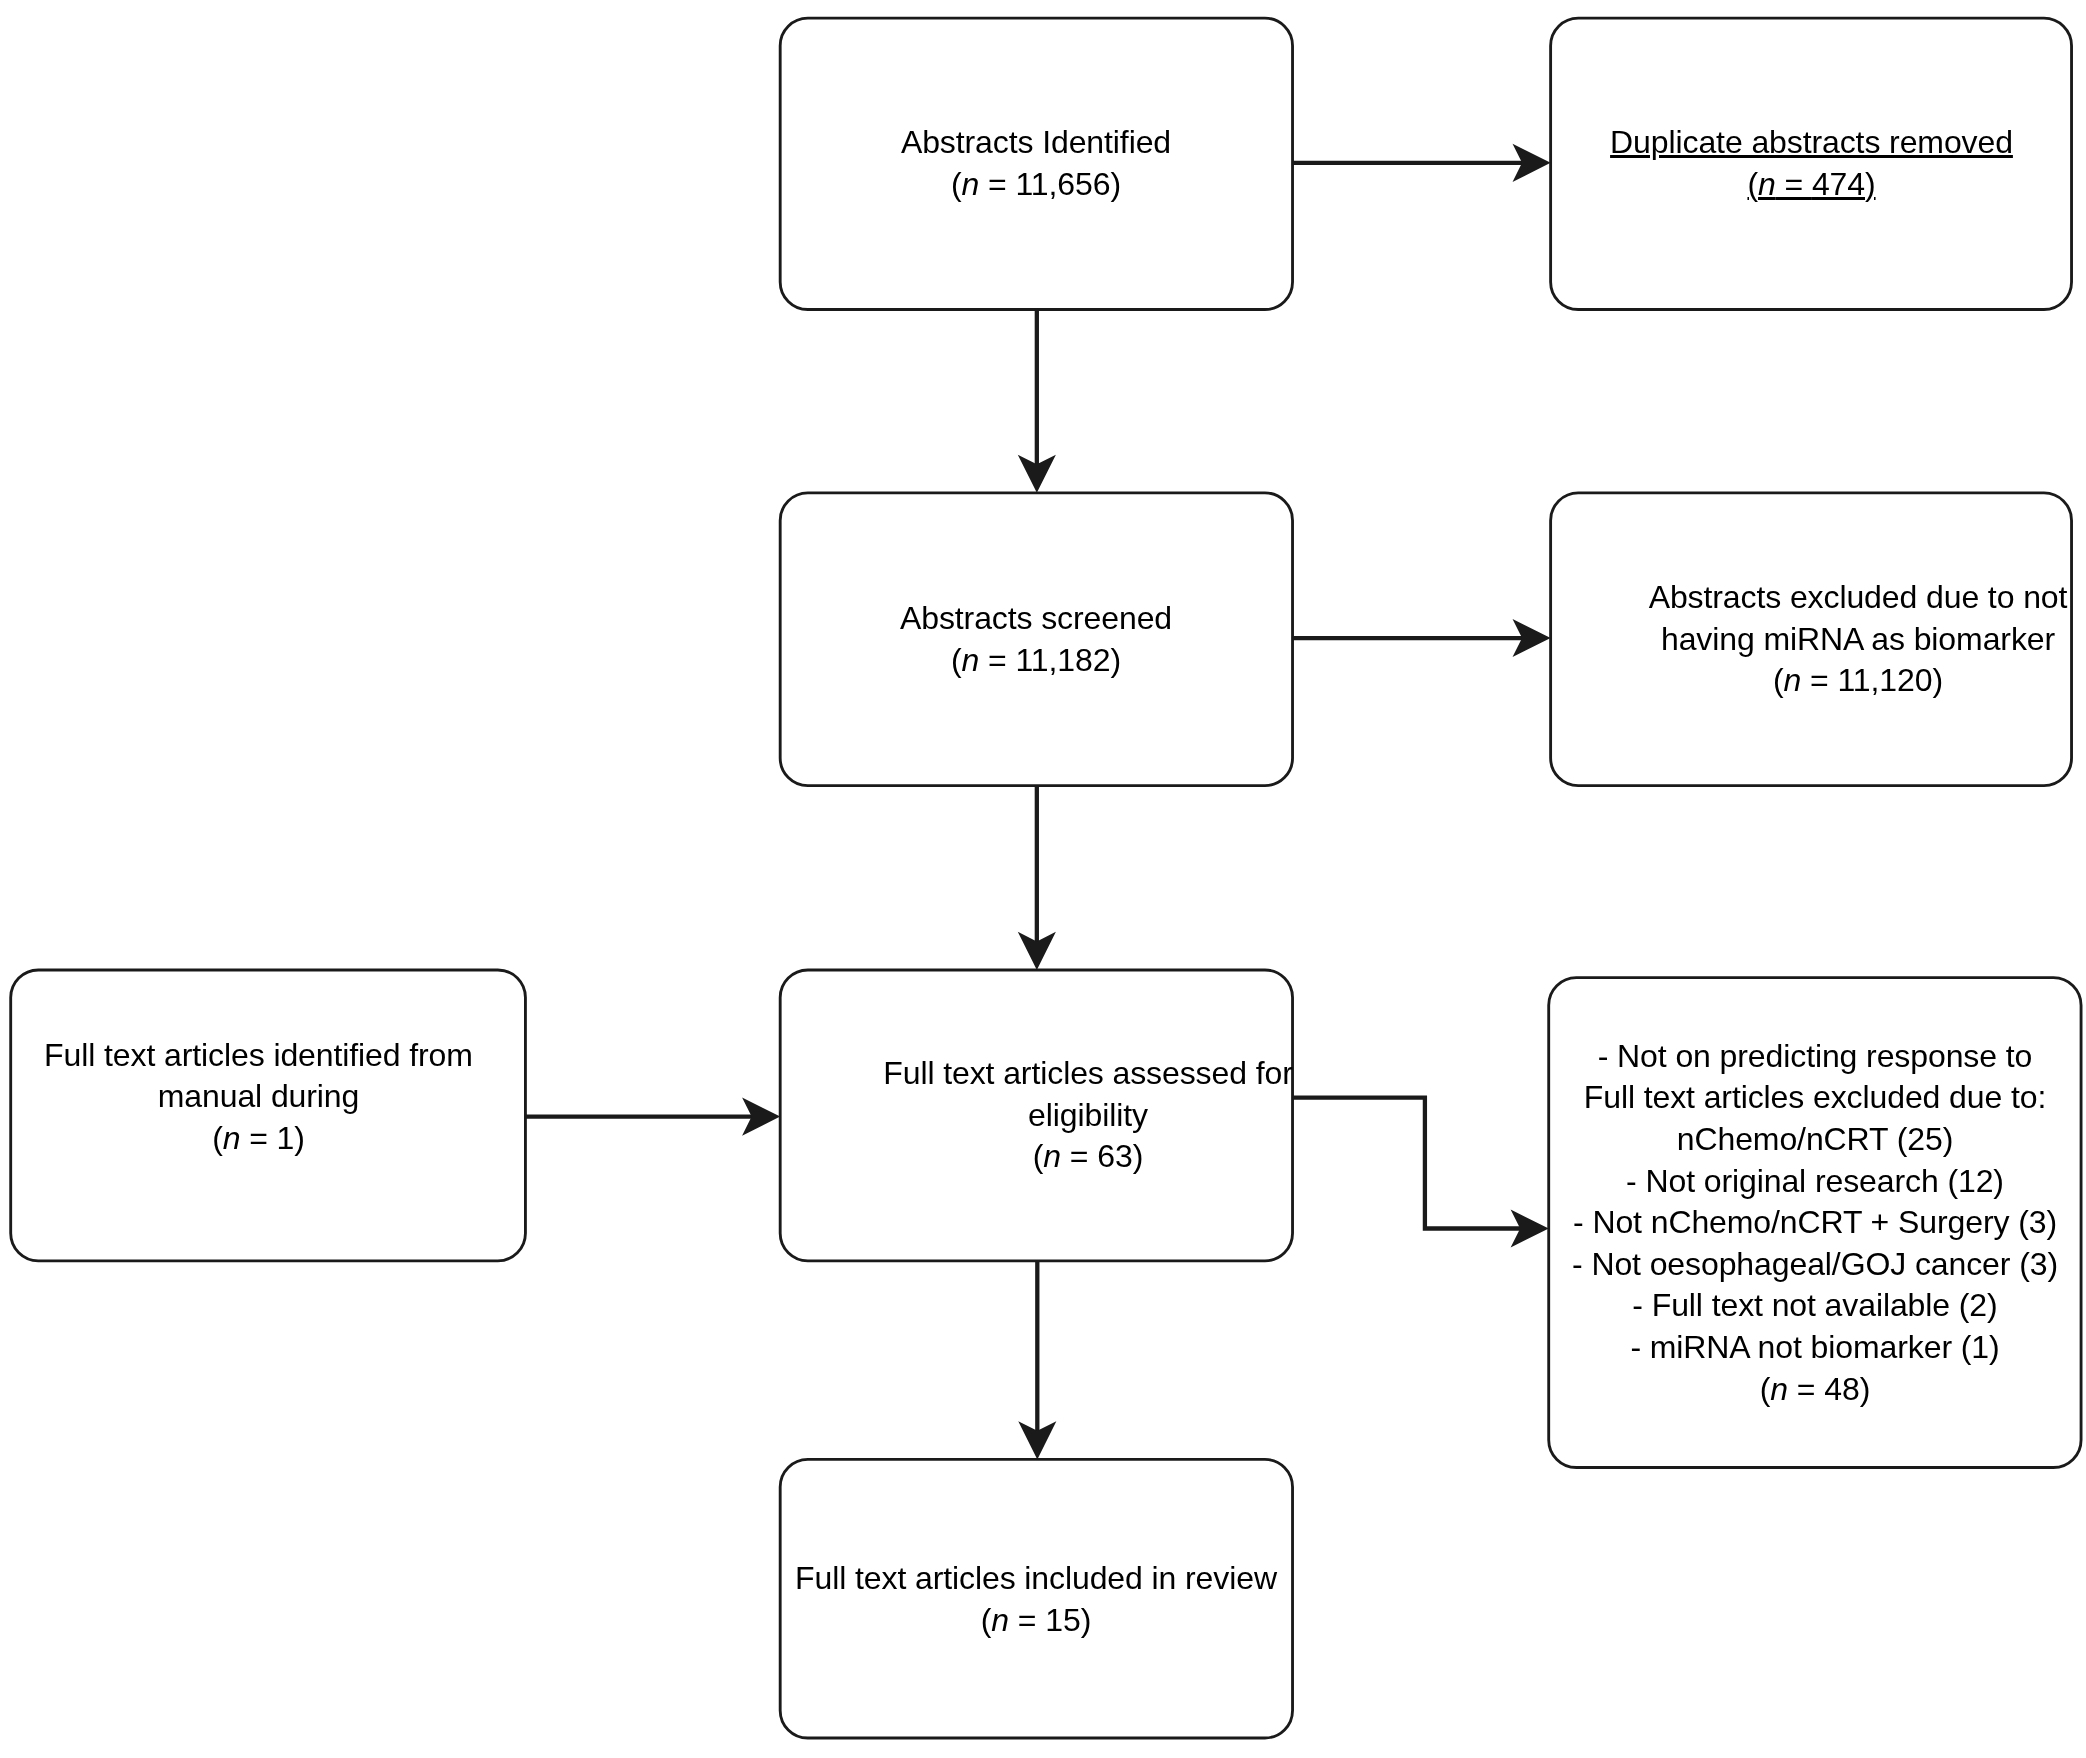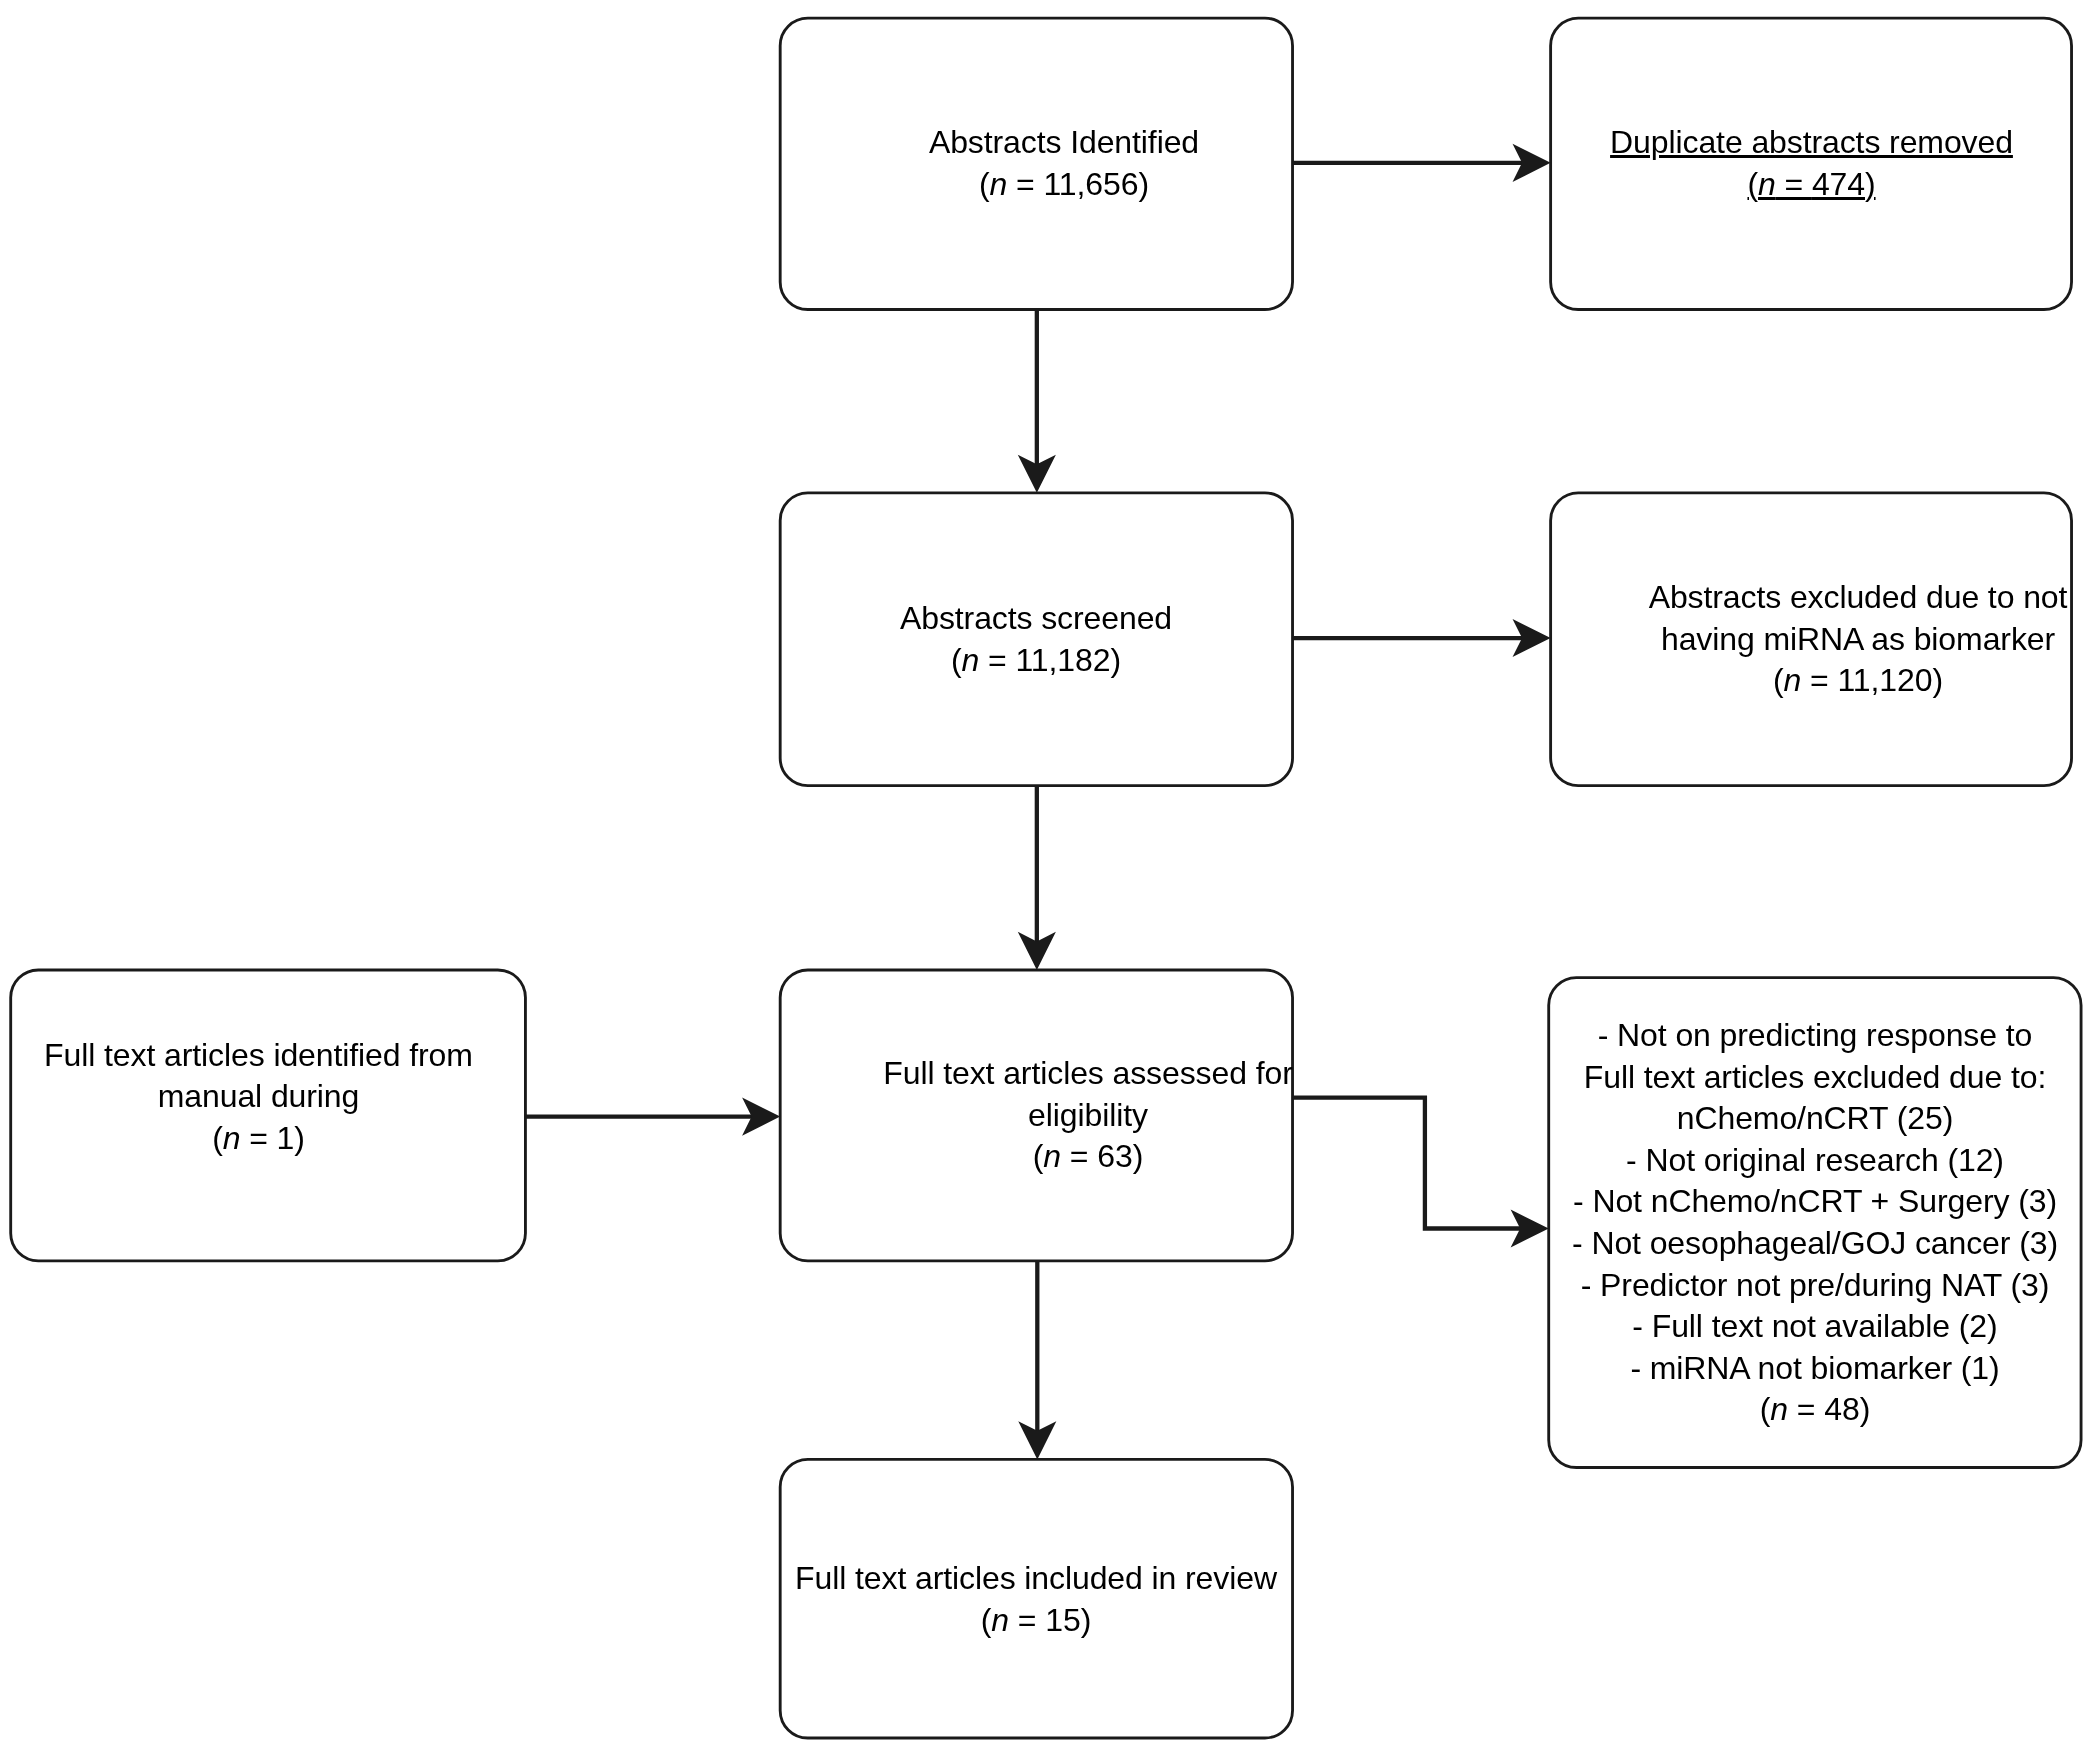--- a/index.html
+++ b/index.html
@@ -117,21 +117,21 @@
       <polygon class="flow-arrowhead" points="3252,2580 3172,2540 3192,2580 3172,2620"></polygon>
     </g>
 
     <g>
       <line class="flow-line" x1="2178" y1="2648" x2="2178" y2="3015"></line>
       <polygon class="flow-arrowhead" points="2178,3065 2138,2985 2178,3005 2218,2985"></polygon>
     </g>
 
   </svg>
 
-  <div class="box-text" style="left:808px; top:18px; width:512px; height:291px; padding:0 21px;">
+  <div class="box-text" style="left:780px; top:18px; width:512px; height:291px; padding:0 21px;">
     <span class="tline">Abstracts Identified</span>
     <span class="tline">(<span class="n-italic">n</span> = <span>11,656</span>)</span>
   </div>
 
   <div class="box-text" style="left:1551px; top:18px; width:521px; height:291px; padding:0 27px;text-decoration:underline;">
     <span class="tline">Duplicate abstracts removed</span>
     <span class="tline">(<span class="n-italic">n</span> = <span>474</span>)</span>
   </div>
 
   <div class="box-text" style="left:780px; top:493px; width:512px; height:293px; padding:0 21px;">
@@ -157,21 +157,20 @@
     <span class="tline">(<span class="n-italic">n</span> = <span>63</span>)</span>
   </div>
 
   <div class="box-text" style="left:1549px; top:978px; width:532px; height:490px; padding:0 3.8px;">
     <span class="tline">- Not on predicting response to</span>
     <span class="tline">Full text articles excluded due to:</span>
     <span class="tline">nChemo/nCRT (25)</span>
     <span class="tline">- Not original research (12)</span>
     <span class="tline">- Not nChemo/nCRT + Surgery (3)</span>
     <span class="tline">- Not oesophageal/GOJ cancer (3)</span>
-    <span class="tline">- Predictor not pre/during NAT (3)</span>
     <span class="tline">- Full text not available (2)</span>
     <span class="tline">- miRNA not biomarker (1)</span>
     <span class="tline">(<span class="n-italic">n</span> = <span>48</span>)</span>
   </div>
 
   <div class="box-text" style="left:780px; top:1460px; width:512px; height:279px; padding:0 6.7px;">
     <span class="tline">Full text articles included in review</span>
     <span class="tline">(<span class="n-italic">n</span> = <span>15</span>)</span>
   </div>
 

